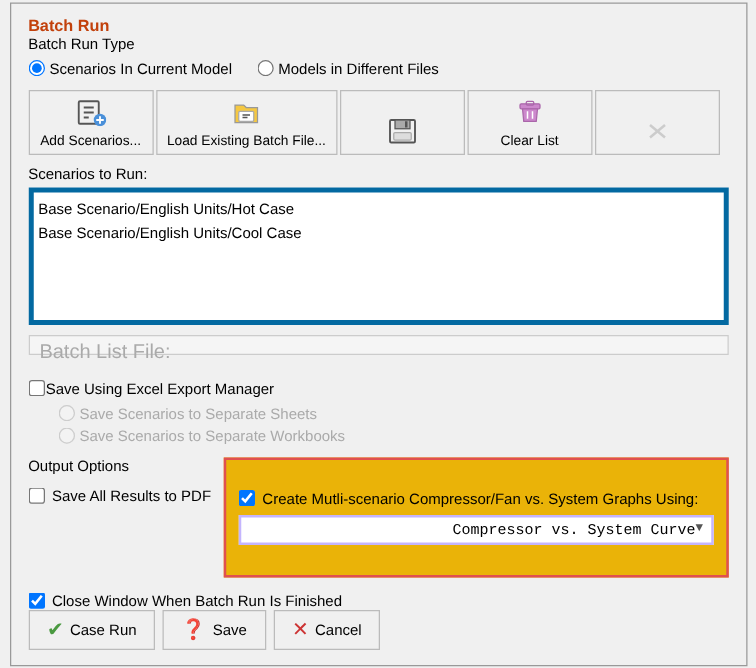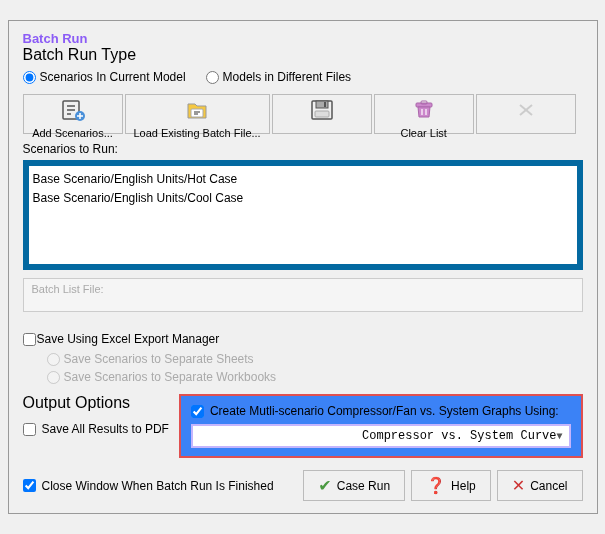--- a/index.html
+++ b/index.html
@@ -15,24 +15,24 @@
     }
     .dialog {
       background: #f0f0f0;
       border: 1px solid #999;
       width: 590px;
       padding: 10px 14px 12px 14px;
     }
     .dialog-title {
       font-size: 13px;
       font-weight: bold;
-      color: #8b5cf6;
+      color: #c2410c;
     }
     .section-label {
-      font-size: 16px;
+      font-size: 12px;
       color: #000;
       margin-bottom: 6px;
     }
     .radio-group {
       display: flex;
       gap: 20px;
       margin-bottom: 10px;
       align-items: center;
     }
     .radio-option {
@@ -43,101 +43,101 @@
     }
     .toolbar {
       display: flex;
       gap: 2px;
       margin-bottom: 8px;
     }
     .toolbar-btn {
       display: flex;
       flex-direction: column;
       align-items: center;
-      justify-content: flex-start;
+      justify-content: flex-end;
       background: #f0f0f0;
       border: 1px solid #bbb;
       padding: 4px 8px;
       min-width: 100px;
-      height: 40px;
+      height: 52px;
       cursor: pointer;
       font-size: 11px;
       color: #000;
       gap: 3px;
     }
     .toolbar-btn:disabled, .toolbar-btn.disabled {
       color: #aaa;
       cursor: default;
     }
     .toolbar-btn .btn-icon {
       font-size: 18px;
       line-height: 1;
     }
     .scenarios-label {
       font-size: 12px;
       margin-bottom: 4px;
     }
     .scenarios-box {
-      border: 6px solid #0369a1;
+      border: 4px solid #0369a1;
       background: #fff;
       height: 110px;
       padding: 4px;
       font-size: 12px;
       overflow-y: auto;
       margin-bottom: 8px;
     }
     .scenario-line {
       line-height: 1.6;
       color: #000;
     }
     .batch-list-file {
       border: 1px solid #ccc;
       background: #f5f5f5;
       padding: 4px 8px;
-      font-size: 11px;
+      font-size: 16px;
       color: #aaa;
       margin-bottom: 20px;
-      height: 34px;
+      height: 16px;
     }
     .save-excel-row {
       display: flex;
       align-items: center;
       gap: 1px;
       margin-bottom: 6px;
     }
     .radio-indent {
       margin-left: 24px;
       display: flex;
       flex-direction: column;
       gap: 4px;
       margin-bottom: 10px;
     }
     .radio-indent-item {
       display: flex;
-      align-items: flex-end;
+      align-items: flex-start;
       gap: 4px;
       color: #aaa;
     }
     .output-section {
       display: flex;
       gap: 10px;
       margin-bottom: 12px;
       align-items: flex-start;
     }
     .output-left {
       display: flex;
       flex-direction: column;
       gap: 4px;
       flex: 0 0 auto;
     }
     .output-right {
       flex: 1;
       border: 2px solid #e05050;
-      padding: 8px 10px;
-      background: #3b82f6;
+      padding: 24px 10px;
+      background: #eab308;
     }
     .output-checkbox-row {
       display: flex;
       align-items: center;
       gap: 6px;
     }
     .create-multi-row {
       display: flex;
       align-items: center;
       gap: 6px;
@@ -155,20 +155,21 @@
       cursor: pointer;
       font-family: Liberation Mono, monospace;
     }
     .dropdown-arrow {
       font-size: 10px;
       color: #555;
     }
     .footer {
       display: flex;
       justify-content: space-between;
+      flex-direction: column;
     }
     .footer-left {
       display: flex;
       align-items: center;
       gap: 6px;
     }
     .footer-buttons {
       display: flex;
       gap: 6px;
     }
@@ -312,21 +313,21 @@
       <input type="checkbox" checked="" style="">
       <span>Close Window When Batch Run Is Finished</span>
     </div>
     <div class="footer-buttons">
       <button class="footer-btn">
         <span style="color:#4a9940;font-size:16px;">✔</span>
         <span>Case Run</span>
       </button>
       <button class="footer-btn">
         <span style="color:#e8a020;font-size:16px;">❓</span>
-        <span>Help</span>
+        <span>Save</span>
       </button>
       <button class="footer-btn">
         <span style="color:#cc3333;font-size:16px;">✕</span>
         <span>Cancel</span>
       </button>
     </div>
   </div>
 </div>
 
 </body></html>

